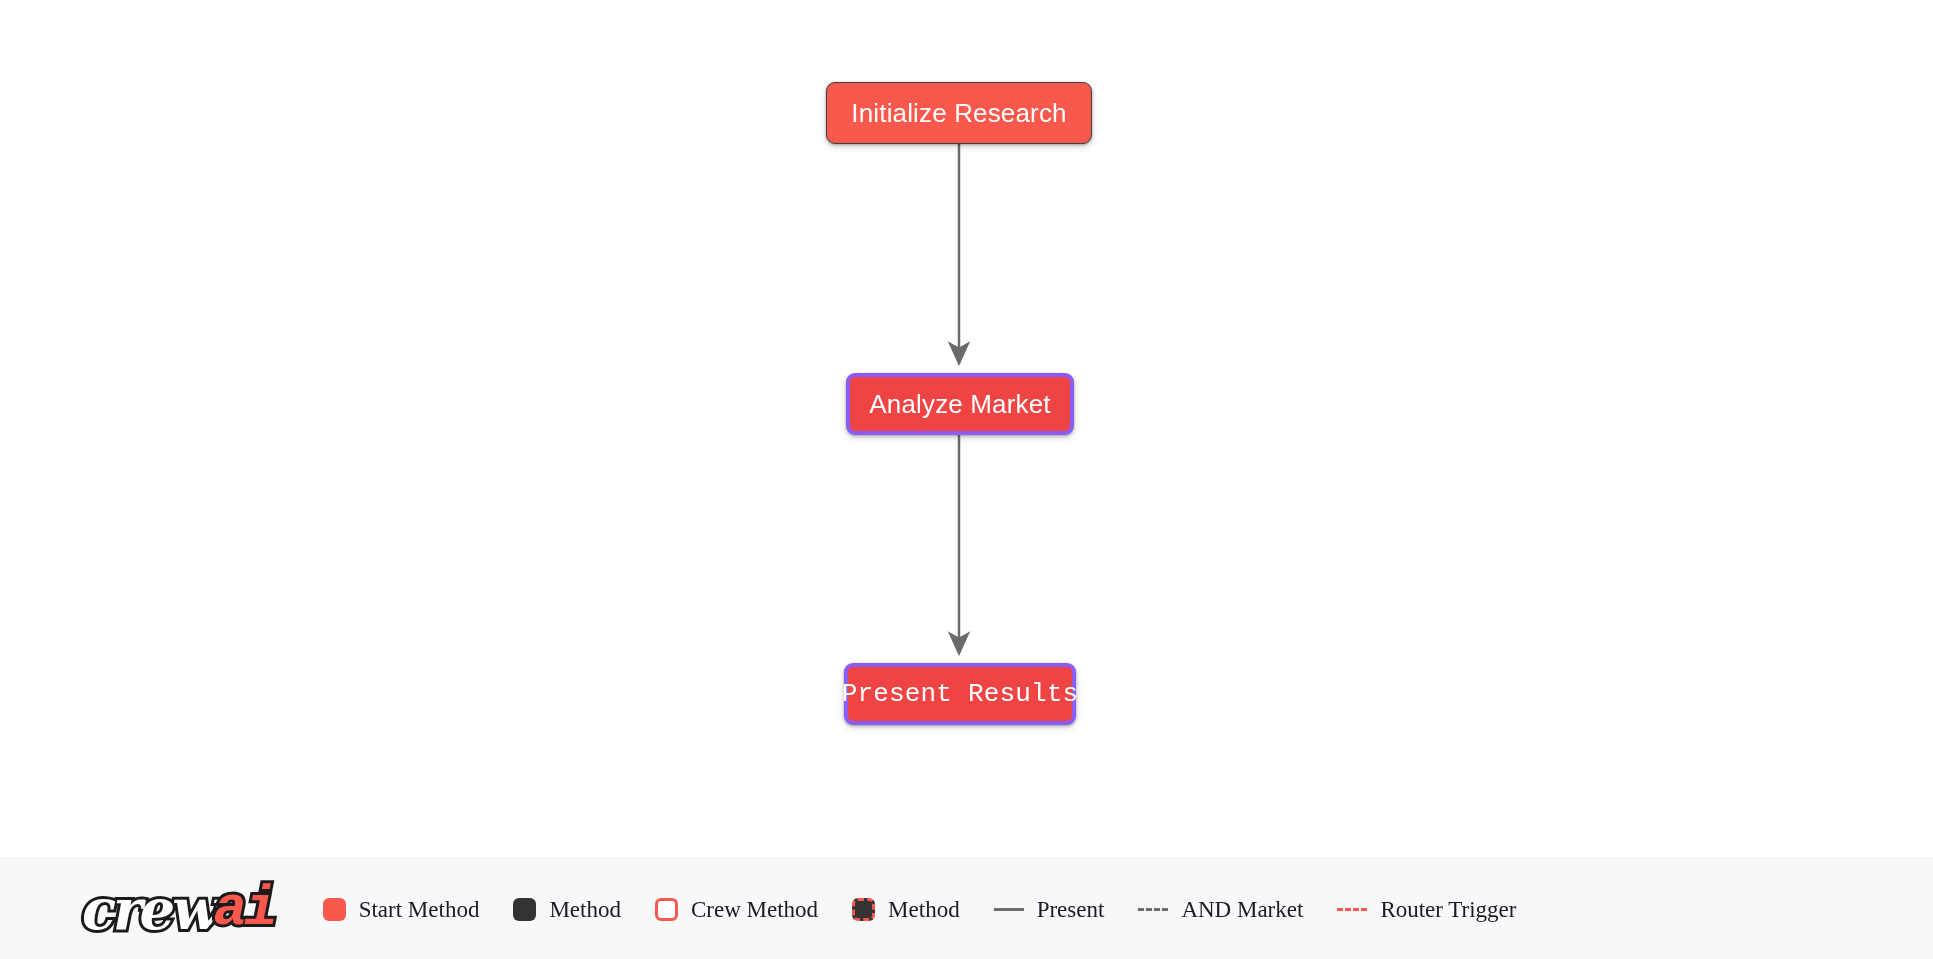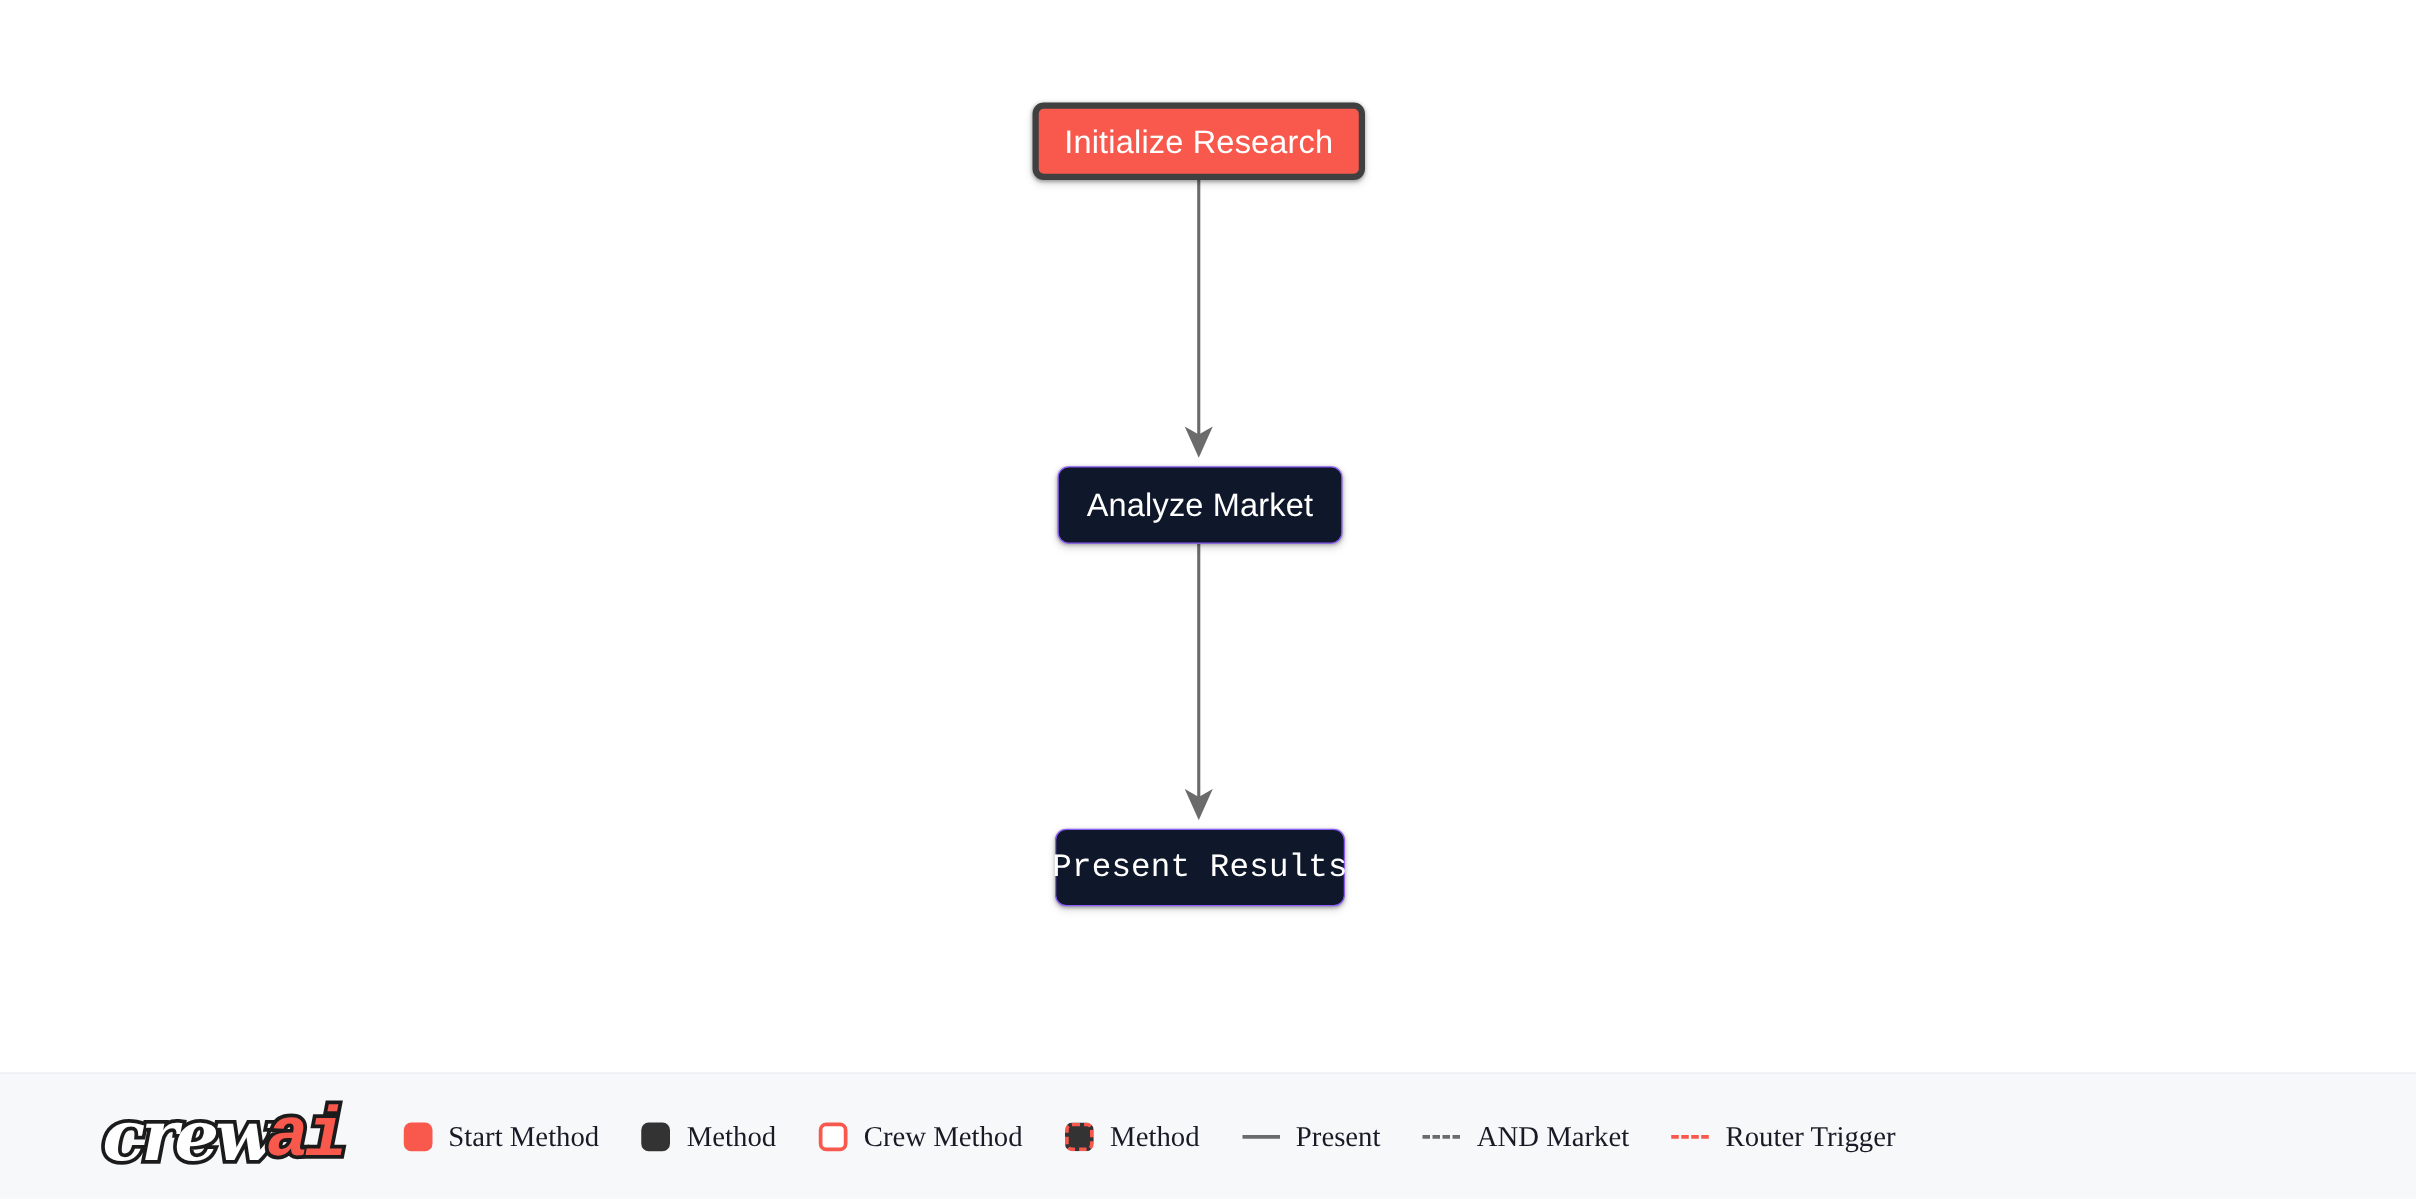--- a/index.html
+++ b/index.html
@@ -40,25 +40,25 @@
     justify-content: center;
     border-radius: 9px;
     font-size: 26px;
     letter-spacing: 0.15px;
     color: #ffffff;
     white-space: nowrap;
     box-shadow: 0 1px 3px rgba(0,0,0,0.30), 0 3px 7px rgba(0,0,0,0.14);
   }
   .flow-node.start {
     background: #f9584c;
-    border: 5px solid #404040;
+    border: 1px solid #404040;
   }
   .flow-node.method {
-    background: #0f172a;
-    border: 1px solid #8b5cf6;
+    background: #ef4444;
+    border: 4px solid #8b5cf6;
   }
 
   #node-initialize-research { left: 826px; top: 82px;  width: 266px; height: 62px; }
   #node-analyze-market      { left: 846px; top: 373px; width: 228px; height: 62px; }
   #node-present-results     { left: 844px; top: 663px; width: 232px; height: 62px; font-family: Liberation Mono, monospace; }
 
   
   #legend-bar {
     position: absolute;
     left: 0;

